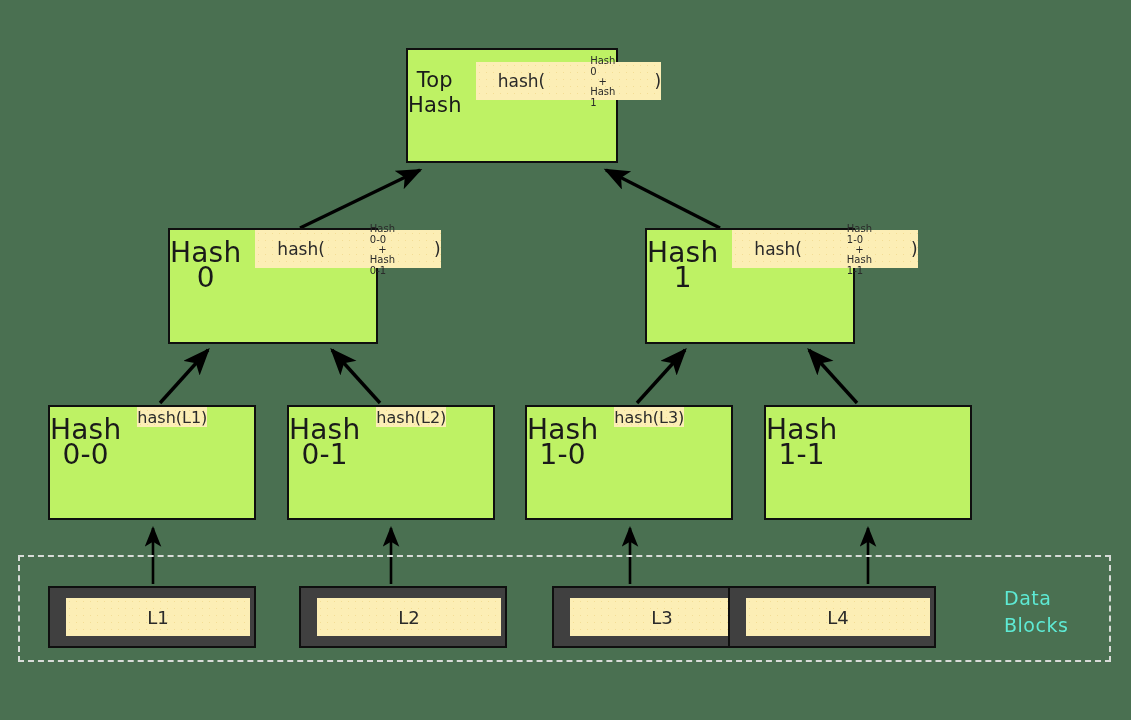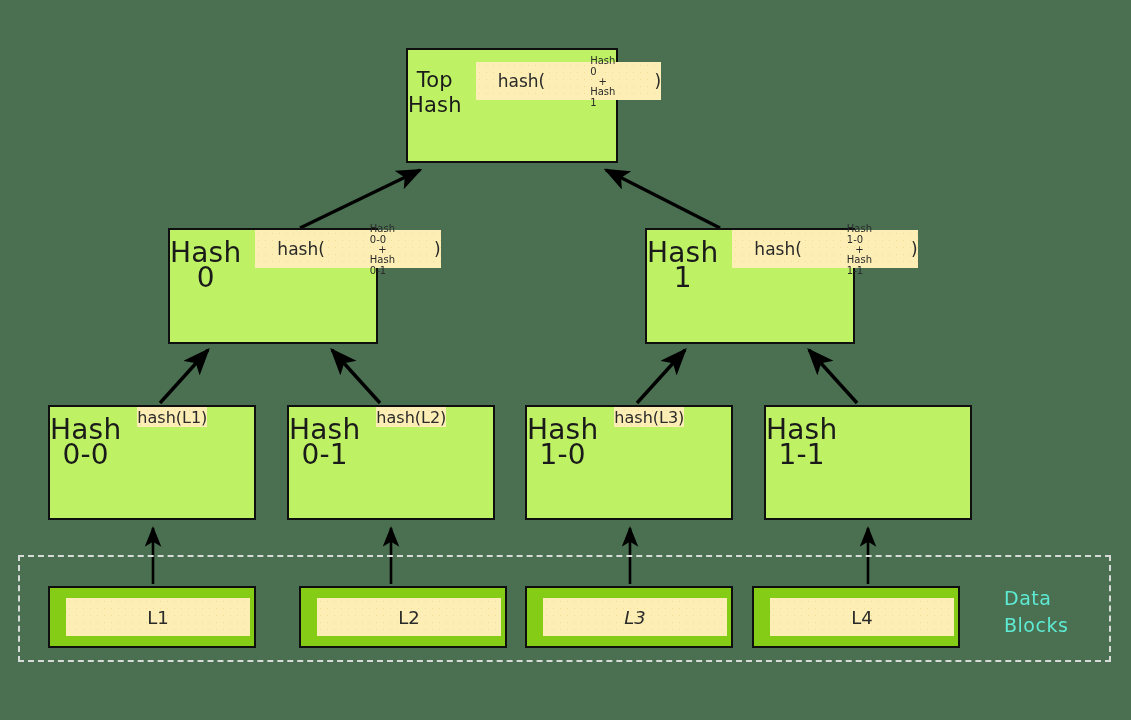--- a/index.html
+++ b/index.html
@@ -104,32 +104,32 @@
     width: 1093px;
     height: 107px;
     border: 2px dashed #d8dcd8;
     box-sizing: border-box;
   }
   .datablock {
     position: absolute;
     top: 586px;
     width: 208px;
     height: 62px;
-    background: #84cc16;
+    background: #404040;
     border: 2px solid #0f0f0f;
     box-sizing: border-box;
     display: flex;
     align-items: center;
     justify-content: center;
     padding-left: 12px;
   }
   #block-l1 { left: 48px; }
   #block-l2 { left: 299px; }
-  #block-l3 { left: 525px; font-style: italic; }
-  #block-l4 { left: 752px; }
+  #block-l3 { left: 552px; }
+  #block-l4 { left: 728px; }
   .datablock .chip {
     background: #fceeb5;
     background-image: radial-gradient(#f3dd95 0.7px, transparent 0.8px);
     background-size: 7px 7px;
     width: 184px;
     height: 38px;
     display: flex;
     align-items: center;
     justify-content: center;
     font-size: 18px;

